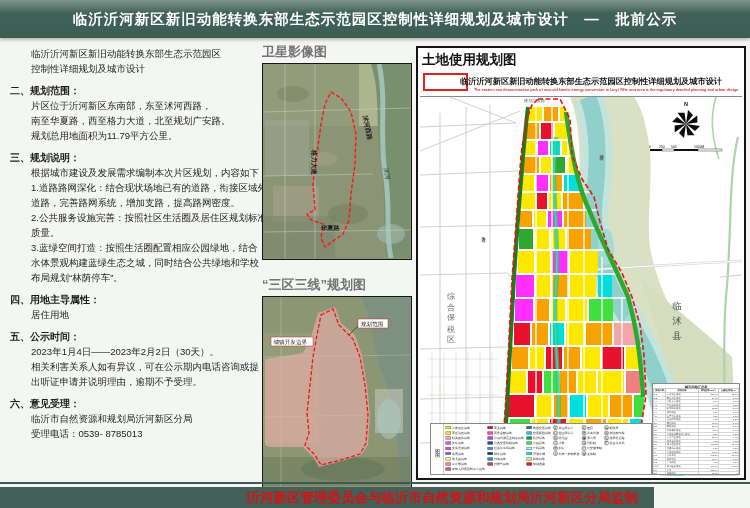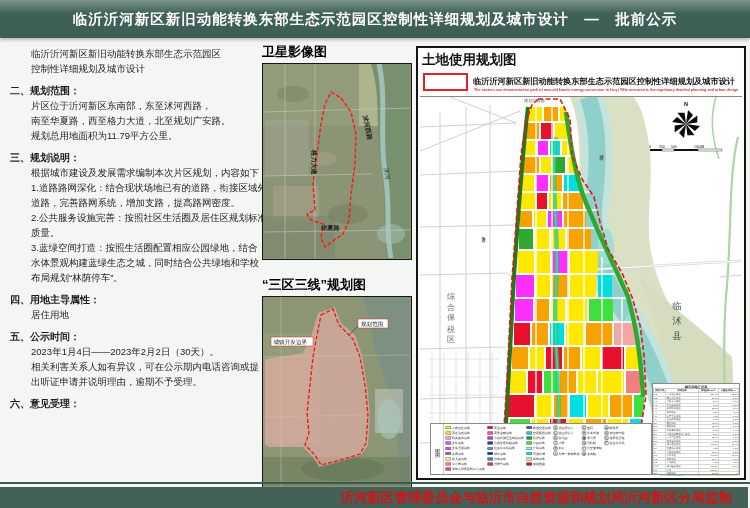--- a/index.html
+++ b/index.html
@@ -4,41 +4,41 @@
 <style>
   html,body{margin:0;padding:0;background:#cfd6cf;}
   *{box-sizing:border-box;font-family:"Liberation Sans","DejaVu Sans",sans-serif;}
   .page{position:relative;width:750px;height:508px;background:#f3f6f2;overflow:hidden;}
   
   .banner-top{position:absolute;left:0;top:0;width:750px;height:38px;
     background:linear-gradient(#7d958b,#406158 35%,#3d5e55);display:flex;align-items:center;justify-content:center;
     box-shadow:0 2px 3px rgba(0,0,0,.25);}
   .banner-top span{color:#fff;font-size:14.5px;font-weight:bold;letter-spacing:1px;white-space:nowrap;text-align:right;}
   .footer-rule{position:absolute;left:0;top:482px;width:750px;height:2px;background:#3d5a52;}
-  .banner-bot{position:absolute;left:0;top:487px;width:748px;height:21px;background:#436159;
+  .banner-bot{position:absolute;left:0;top:487px;width:654px;height:21px;background:#436159;
     display:flex;align-items:center;justify-content:flex-end;padding-right:16px;}
   .banner-bot span{color:#d61212;font-size:13.5px;font-weight:bold;white-space:nowrap;}
   
   .left-col{position:absolute;left:10px;top:46px;width:252px;color:#1d1d1d;}
   .sec{margin-bottom:7px;}
   .sec-h{font-size:10px;font-weight:600;line-height:15px;white-space:nowrap;}
   .sec-b{padding-left:21px;font-size:9.5px;line-height:15px;}
   .sec-b div{white-space:nowrap;}
   
   .mid-col{position:absolute;left:262px;top:44px;width:152px;}
-  .ptitle{font-size:13px;font-weight:bold;color:#000000;line-height:16px;}
+  .ptitle{font-size:13px;font-weight:bold;color:#737373;line-height:16px;}
   .img-panel{width:150px;border:1.5px solid #161616;background:#8b9475;margin-top:3px;position:relative;}
   .p1{height:197px;}
   .p2{height:192px;margin-top:3px;}
   .ptitle2{margin-top:17px;}
   
   .right-panel{position:absolute;left:416px;top:46px;width:330px;height:434px;background:#fff;border:2px solid #141414;}
   .lu-title{position:absolute;left:4px;top:3px;font-size:13.5px;font-weight:bold;color:#111;}
   .redbox{position:absolute;left:5px;top:25px;width:45px;height:18px;border:2px solid #e02222;background:#fff;}
-  .lu-cn{position:absolute;left:55px;top:28px;font-size:8.2px;font-weight:bold;color:#111;white-space:nowrap;}
+  .lu-cn{position:absolute;left:42px;top:28px;font-size:8.2px;font-weight:bold;color:#111;white-space:nowrap;}
   .lu-en{position:absolute;left:56px;top:40px;font-size:6px;transform:scale(.62);transform-origin:0 0;
     color:#c93333;font-weight:bold;white-space:nowrap;}
   .lu-map{position:absolute;left:2px;top:48px;width:322px;height:380px;border-top:1px solid #888;background:#fff;overflow:hidden;}
   .lu-map svg{position:absolute;left:0;top:0;}
   .county{position:absolute;left:250px;top:196px;writing-mode:vertical-rl;font-size:9.5px;letter-spacing:15px;color:#44544a;}
   .bonded{position:absolute;left:24px;top:188px;writing-mode:vertical-rl;font-size:8px;letter-spacing:11px;color:#697069;}
   .rlabel{position:absolute;font-size:6px;color:#55615a;transform:scale(.7);transform-origin:0 0;white-space:nowrap;}
   .rlabel.v{writing-mode:vertical-rl;letter-spacing:1px;}
   
   .legend{position:absolute;left:10px;top:326px;width:222px;height:52px;background:#fff;border:1px solid #8a8a8a;overflow:hidden;}
@@ -106,20 +106,24 @@
     <div class="sec">
       <div class="sec-h"><span>五、</span><span>公示时间：</span></div>
       <div class="sec-b">
           <div>2023年1月4日——2023年2月2日（30天）。</div>
           <div>相关利害关系人如有异议，可在公示期内电话咨询或提</div>
           <div>出听证申请并说明理由，逾期不予受理。</div>
         </div>
     </div>
     <div class="sec">
       <div class="sec-h"><span>六、</span><span>意见受理：</span></div>
+      <div class="sec-b">
+          <div>临沂市自然资源和规划局沂河新区分局</div>
+          <div>受理电话：0539- 8785013</div>
+        </div>
     </div>
   </div>
 
   <div class="mid-col">
     <div class="ptitle">卫星影像图</div>
 
     <div class="img-panel p1">
       <svg width="147" height="194" viewBox="0 0 147 194">
         <rect width="147" height="194" fill="#8b9475"></rect>
         <rect x="0" y="0" width="147" height="62" fill="#99a27e" opacity=".55"></rect>

